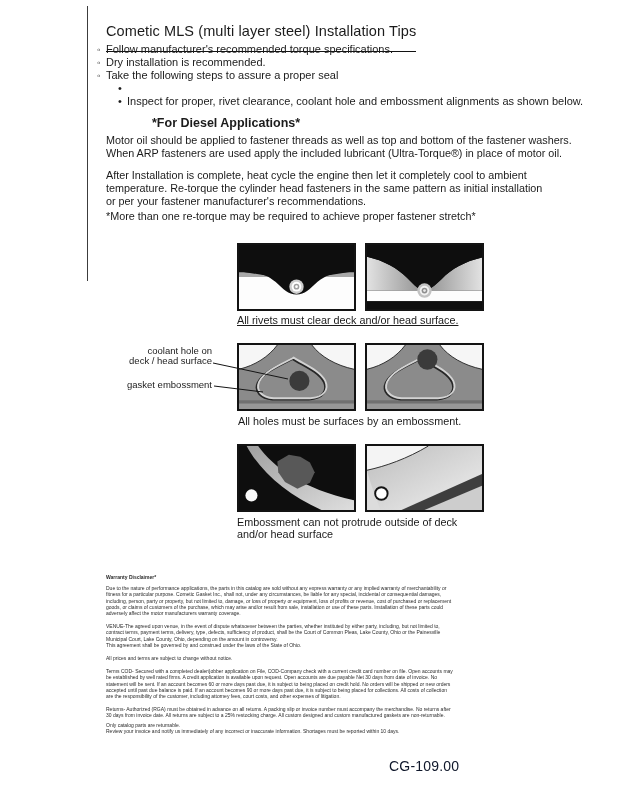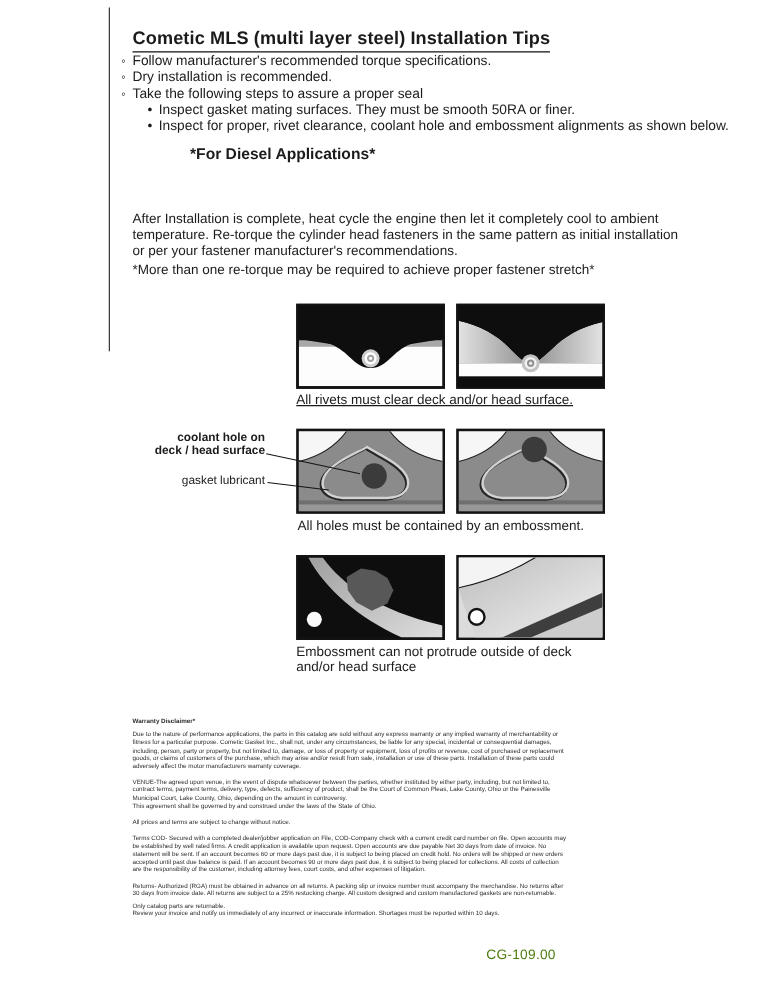--- a/index.html
+++ b/index.html
@@ -2,22 +2,22 @@
 <html><head>
 <meta charset="utf-8">
 <style>
   html,body{margin:0;padding:0;background:#ffffff;}
   .page{
     position:relative;width:618px;height:800px;background:#ffffff;overflow:hidden;
     font-family:"Liberation Sans","DejaVu Sans",sans-serif;color:#1b1b1b;
   }
   .edge-line{position:absolute;left:87px;top:6px;width:1px;height:275px;background:#3c3c3c;}
   .title{
-    position:absolute;left:106px;top:23px;font-size:14.5px;font-weight:bold;letter-spacing:.1px;
-    border-bottom:1.5px solid #121212;padding-bottom:2px;white-space:nowrap;
+    position:absolute;left:106px;top:23px;font-size:14.5px;font-weight:normal;letter-spacing:.1px;
+    border-bottom:1.5px solid #121212;padding-bottom:12px;white-space:nowrap;
   }
   .bullets{position:absolute;left:97px;top:43px;font-size:11px;line-height:13px;}
   .bullet-line{display:flex;}
   .bullet-line .marker{width:9px;flex:0 0 9px;font-size:10px;}
   .bullet-line.sub{margin-left:21px;}
   .bullet-line.sub .marker{font-size:11px;}
   .diesel-heading{position:absolute;left:106px;top:116px;font-size:12.5px;font-weight:bold;margin-left:46px;}
   .body-para{position:absolute;left:106px;width:505px;font-size:10.8px;line-height:13px;white-space:pre-line;}
   .para1{top:134px;}
   .para2{top:169px;}
@@ -26,21 +26,21 @@
   .dg-box{position:absolute;width:115px;height:64px;border:2px solid #131313;background:#0e0e0e;}
   .dg-box svg{display:block;width:115px;height:64px;}
   .dg-caption{position:absolute;font-size:10.8px;line-height:12px;}
   .pointer-label{position:absolute;left:100px;width:112px;text-align:right;font-size:9.5px;line-height:10px;}
   .pointer-lines{position:absolute;left:205px;top:355px;width:100px;height:45px;z-index:5;pointer-events:none;}
   .disclaimer{position:absolute;left:106px;top:574px;width:420px;font-size:5px;line-height:6.2px;color:#2b2b2b;}
   .disclaimer .dh{font-weight:bold;margin:0 0 5px 0;}
   .disclaimer p{margin:0;white-space:pre-line;}
   .disclaimer p.gap{margin-bottom:7px;}
   .disclaimer p.gap-sm{margin-bottom:3px;}
-  .page-code{position:absolute;left:389px;top:758px;font-size:11px;letter-spacing:.2px;color:#4d7c0f;}
+  .page-code{position:absolute;left:389px;top:758px;font-size:14px;letter-spacing:.2px;color:#0f172a;}
 </style>
 </head>
 <body>
 
 <div class="page">
 
   <div class="edge-line"></div>
 
   <div class="title">Cometic MLS (multi layer steel) Installation Tips</div>
 
@@ -52,29 +52,30 @@
     <div class="bullet-line">
       <span class="marker">◦</span>
       <span>Dry installation is recommended.</span>
     </div>
     <div class="bullet-line">
       <span class="marker">◦</span>
       <span>Take the following steps to assure a proper seal</span>
     </div>
     <div class="bullet-line sub">
       <span class="marker">•</span>
-      <span>Inspect gasket mating surfaces.  They must be smooth 50RA or finer.</span>
     </div>
     <div class="bullet-line sub">
       <span class="marker">•</span>
       <span>Inspect for proper, rivet clearance, coolant hole and embossment alignments as shown below.</span>
     </div>
   </div>
 
   <div class="diesel-heading">*For Diesel Applications*</div>
+  <div class="body-para para1">Motor oil should be applied to fastener threads as well as top and bottom of the fastener washers.
+When ARP fasteners are used apply the included lubricant (Ultra-Torque®) in place of motor oil.</div>
   <div class="body-para para2">After Installation is complete, heat cycle the engine then let it completely cool to ambient
 temperature. Re-torque the cylinder head fasteners in the same pattern as initial installation
 or per your fastener manufacturer's recommendations.</div>
   <div class="note">*More than one re-torque may be required to achieve proper fastener stretch*</div>
 
   <div class="dg-header" style="left:237px;top:230px;">RIGHT</div>
   <div class="dg-header" style="left:365px;top:230px;">WRONG</div>
 
   <div class="dg-box" style="left:237px;top:243px;">
     <svg viewBox="0 0 120 66" preserveAspectRatio="none">
@@ -111,25 +112,25 @@
       <circle cx="60" cy="47" r="5" fill="#f2f2f2"></circle>
       <circle cx="60" cy="47" r="3" fill="#8f8f8f"></circle>
       <circle cx="60" cy="47" r="1.4" fill="#e8e8e8"></circle>
     </svg>
   </div>
   <div class="dg-caption" style="left:237px;top:314px;text-decoration:underline;">All rivets must clear deck and/or head surface.</div>
 
   <div class="dg-header" style="left:237px;top:331px;">RIGHT</div>
   <div class="dg-header" style="left:365px;top:331px;">WRONG</div>
 
-  <div class="pointer-label" style="top:346px;font-weight:bold;">
+  <div class="pointer-label" style="top:346px;">
     <span>coolant hole on</span><br>
     <span>deck / head surface</span>
   </div>
-  <div class="pointer-label" style="top:380px;">gasket lubricant</div>
+  <div class="pointer-label" style="top:380px;">gasket embossment</div>
 
   <div class="dg-box" style="left:237px;top:343px;background:#8b8b8b;">
     <svg viewBox="0 0 120 66" preserveAspectRatio="none">
       <rect width="120" height="66" fill="#8b8b8b"></rect>
       <rect y="57" width="120" height="3.5" fill="#707070"></rect>
       <rect y="60.5" width="120" height="5.5" fill="#979797"></rect>
       <path d="M0,0 H40 C31,12 17,21 0,25 Z" fill="#f6f6f6"></path>
       <path d="M40,0 C31,12 17,21 0,25" fill="none" stroke="#1c1c1c" stroke-width="0.9"></path>
       <path d="M120,0 H76 C85,12 101,21 120,25 Z" fill="#f6f6f6"></path>
       <path d="M76,0 C85,12 101,21 120,25" fill="none" stroke="#1c1c1c" stroke-width="0.9"></path>
@@ -151,21 +152,21 @@
       <path d="M57,13 C68,20 84,26 90,37 C94,46 89,54 74,55 L36,55 C24,54 17,47 21,38 C27,26 46,19 57,13 Z" fill="none" stroke="#d2d2d2" stroke-width="2"></path>
       <circle cx="63" cy="15" r="10.5" fill="#3b3b3b"></circle>
     </svg>
   </div>
 
   <svg class="pointer-lines" viewBox="0 0 100 45">
     <line x1="8" y1="8" x2="83" y2="24" stroke="#151515" stroke-width="1"></line>
     <line x1="9" y1="31" x2="58" y2="37" stroke="#151515" stroke-width="1"></line>
   </svg>
 
-  <div class="dg-caption" style="left:238px;top:415px;">All holes must be contained by an embossment.</div>
+  <div class="dg-caption" style="left:238px;top:415px;">All holes must be surfaces by an embossment.</div>
 
   <div class="dg-header" style="left:237px;top:432px;">RIGHT</div>
   <div class="dg-header" style="left:365px;top:432px;">WRONG</div>
 
   <div class="dg-box" style="left:237px;top:444px;">
     <svg viewBox="0 0 120 66" preserveAspectRatio="none">
       <defs>
         <linearGradient id="g3r" x1="0" y1="0" x2="1" y2="1">
           <stop offset="0" stop-color="#9f9f9f"></stop>
             <stop offset="1" stop-color="#dedede"></stop>

